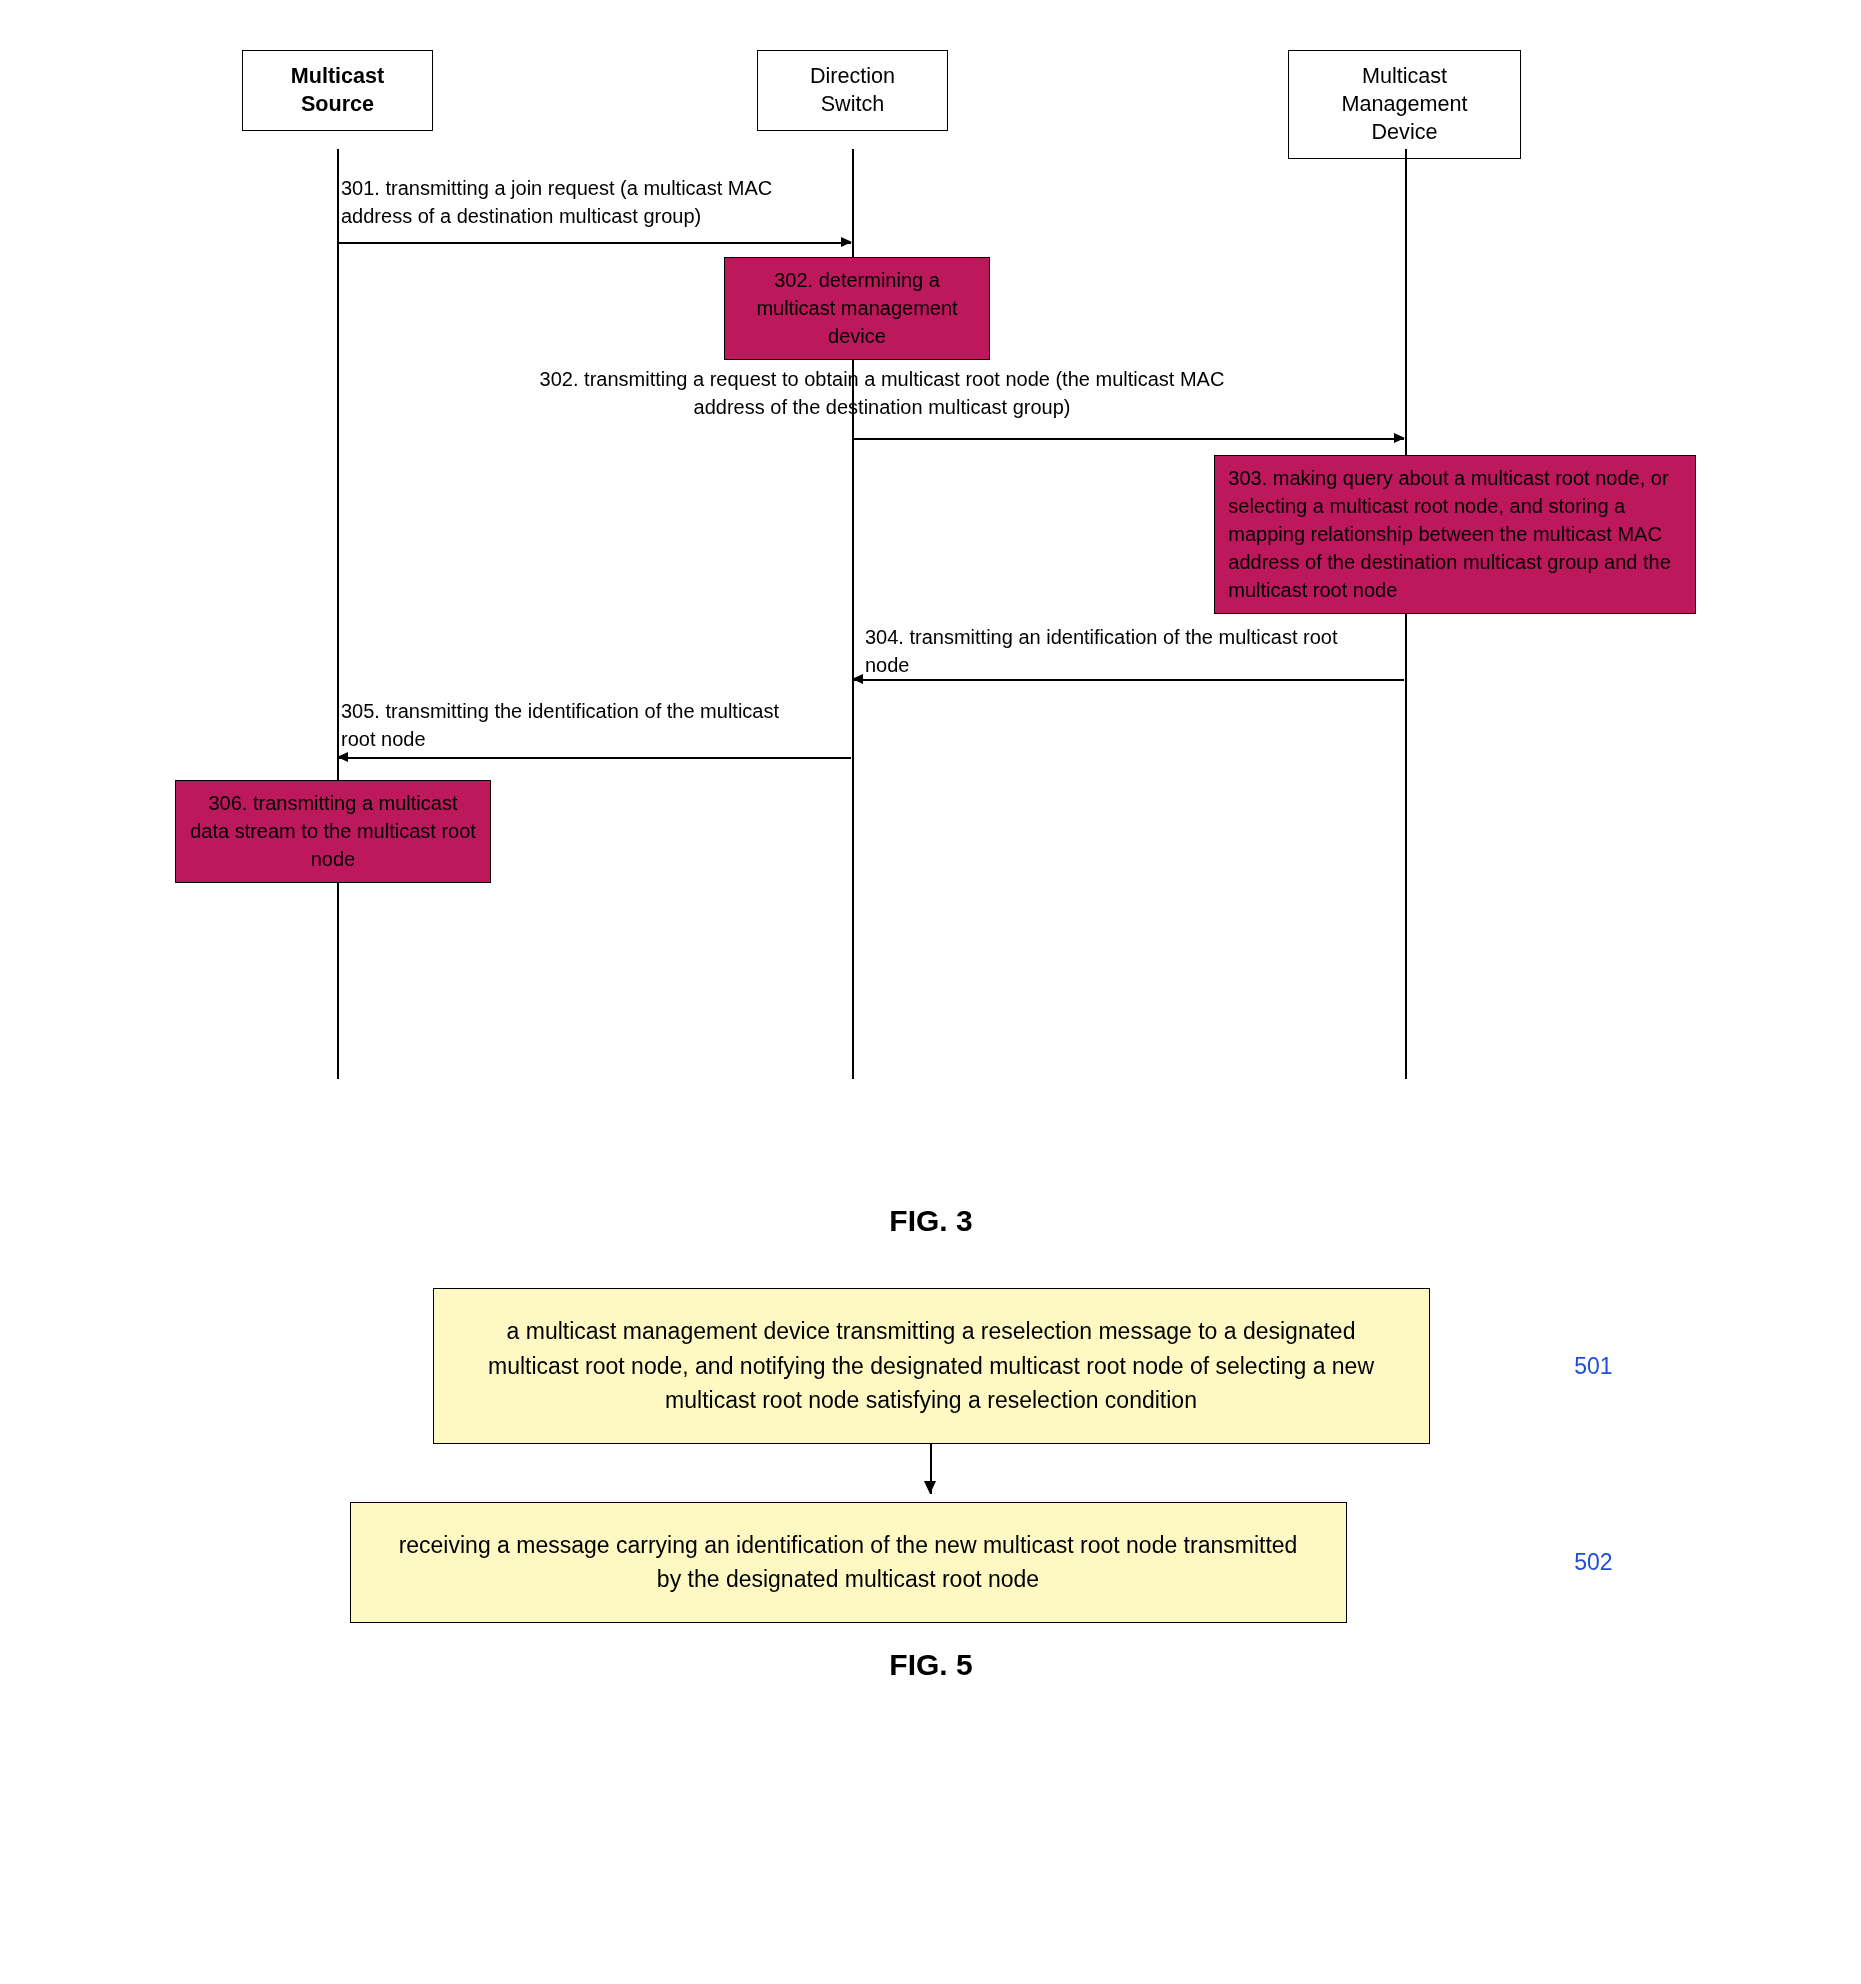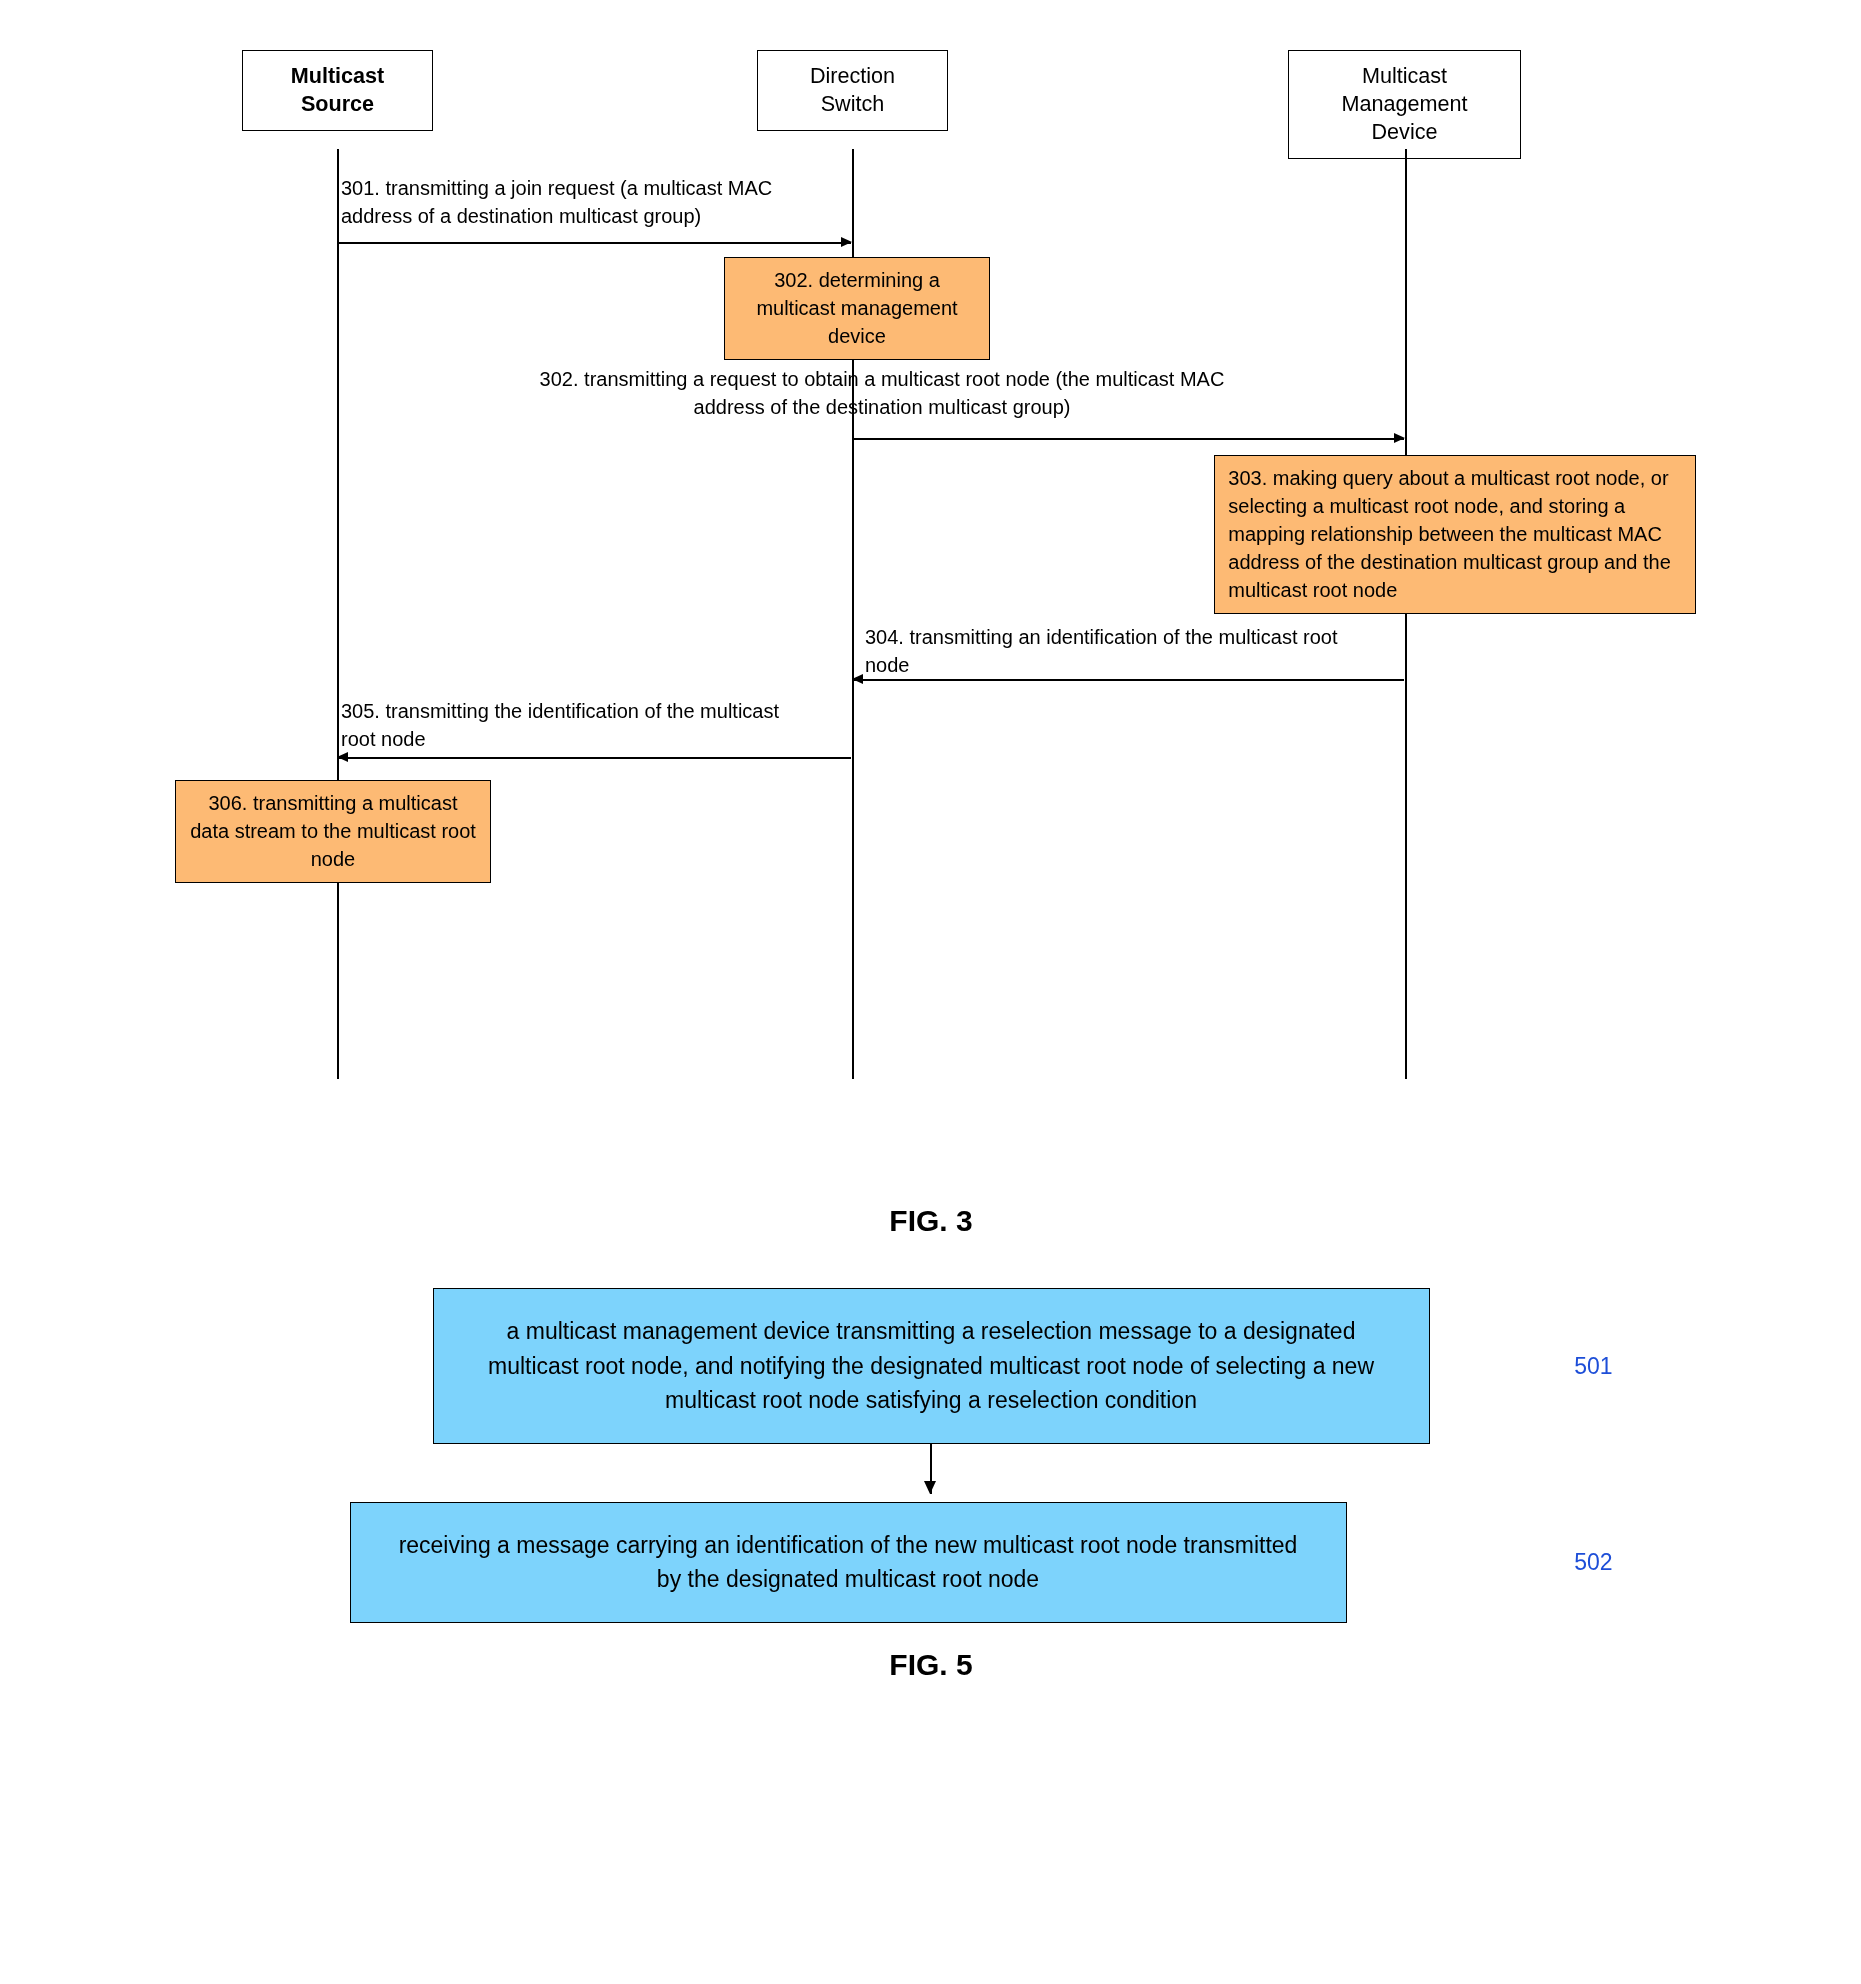--- a/index.html
+++ b/index.html
@@ -104,21 +104,21 @@
 
     .seq-label {
       position: absolute;
       font-size: 20px;
       line-height: 1.4;
     }
 
     .seq-box {
       position: absolute;
       border: 1.7px solid #000;
-      background: #fdba74;
+      background: #be185d;
       padding: 8.3px 13.3px;
       font-size: 20px;
       line-height: 1.4;
       text-align: center;
     }
 
     .fig-caption {
       text-align: center;
       font-size: 30px;
       font-weight: bold;
@@ -133,21 +133,21 @@
       align-items: center;
       position: relative;
     }
 
     .flow-box {
       border: 1.7px solid #000;
       padding: 25px 33px;
       font-size: 23px;
       line-height: 1.5;
       text-align: center;
-      background: #7dd3fc;
+      background: #fef9c3;
       position: relative;
       width: 997px;
     }
 
     .flow-badge {
       position: absolute;
       right: -100px;
       top: 50%;
       transform: translateY(-50%);
       font-size: 23px;

